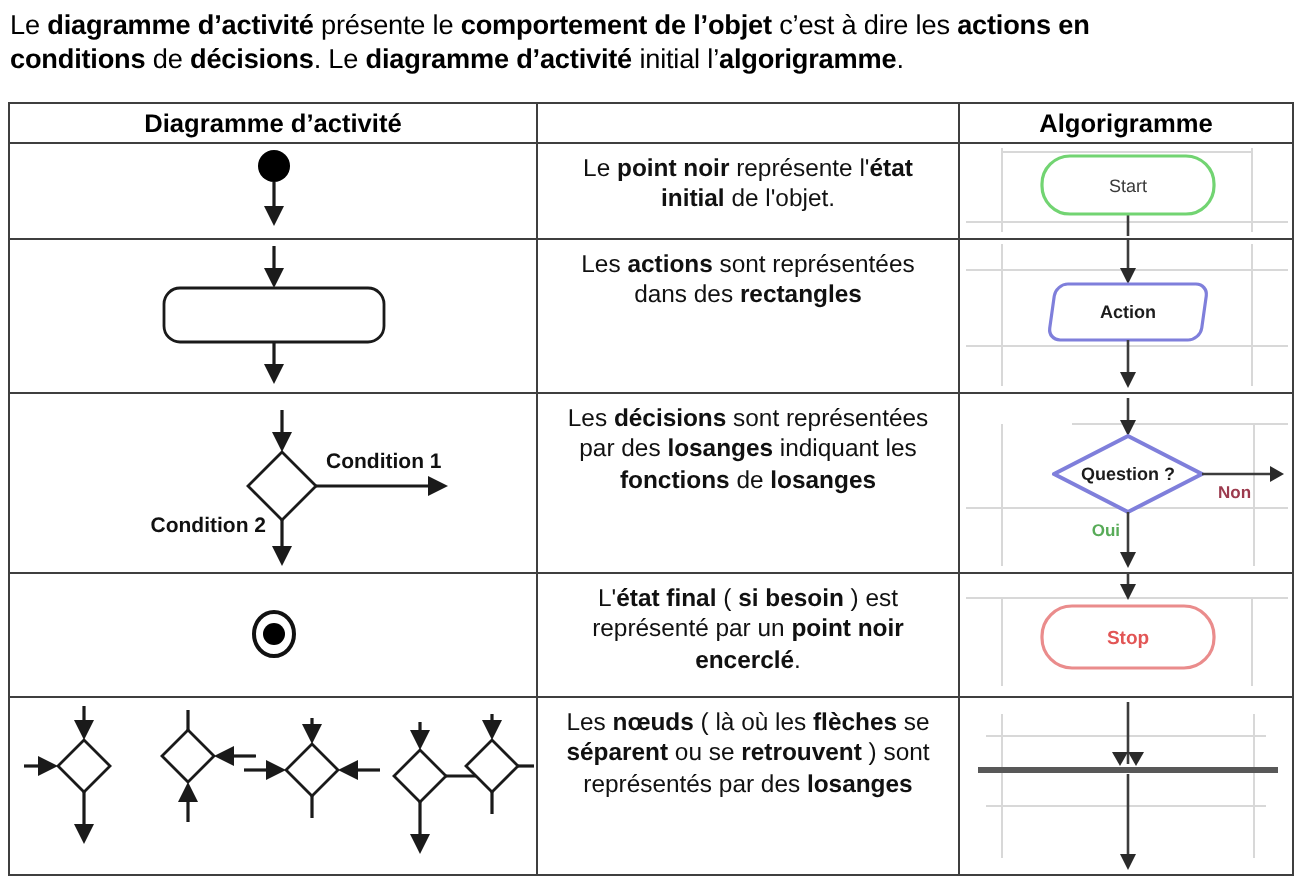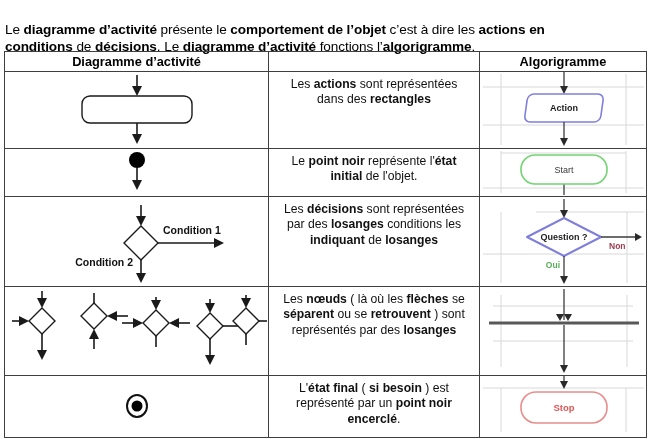--- a/index.html
+++ b/index.html
@@ -7,21 +7,21 @@
     --start-border:#72d472; --flow-border:#7f7fdb;
     --non:#9c3b4e; --oui:#58ab58; --stop-border:#ea8c8c; --stop-text:#e25555;
   }
   *{box-sizing:border-box; margin:0; padding:0;}
   html,body{background:#fff;}
   .page{
     position:relative; width:650px; height:439px; background:#ffffff;
     font-family:"Liberation Sans","DejaVu Sans",sans-serif; color:#000; overflow:hidden;
   }
   .intro{
-    position:absolute; top:21px; left:5px; width:642px;
+    position:absolute; top:4px; left:5px; width:642px;
     font-size:13.6px; line-height:1.28; letter-spacing:-0.1px;
   }
   .intro b{font-weight:bold;}
   table.cmp{
     position:absolute; top:51px; left:4px;
     border-collapse:collapse; table-layout:fixed;
   }
   table.cmp td{
     border:1px solid var(--table-border);
     vertical-align:top; padding:0; overflow:hidden;
@@ -52,29 +52,53 @@
   .t-non{font-family:"Liberation Sans",sans-serif; font-size:8.5px; font-weight:bold; fill:var(--non);}
   .t-oui{font-family:"Liberation Sans",sans-serif; font-size:8.5px; font-weight:bold; fill:var(--oui); text-anchor:end;}
   .t-stop{font-family:"Liberation Sans",sans-serif; font-size:9.5px; font-weight:bold; fill:var(--stop-text); text-anchor:middle;}
   .barln{stroke:var(--bar); stroke-width:3; fill:none;}
 </style>
 </head>
 <body>
 
 <div class="page">
 
-  <p class="intro"><span>Le </span><b>diagramme d’activité</b><span> présente le </span><b>comportement de l’objet</b><span> c’est à dire les </span><b>actions en</b><br><b>conditions</b><span> de </span><b>décisions</b><span>. Le </span><b>diagramme d’activité</b><span> fonctions l’</span><b>algorigramme</b><span>.</span></p>
+  <p class="intro"><span>Le </span><b>diagramme d’activité</b><span> présente le </span><b>comportement de l’objet</b><span> c’est à dire les </span><b>actions en</b><br><b>conditions</b><span> de </span><b>décisions</b><span>. Le </span><b>diagramme d’activité</b><span> initial l’</span><b>algorigramme</b><span>.</span></p>
 
   <table class="cmp">
 
     <tbody>
         <tr class="hdr">
       <td class="c1">Diagramme d’activité</td>
       <td class="c2"></td>
       <td class="c3">Algorigramme</td>
+    </tr>
+
+    <tr>
+      <td class="c1" style="height:48px">
+        <svg width="262" height="46" viewBox="0 0 262 46">
+          <circle cx="131" cy="11" r="8" fill="#000"></circle>
+          <line x1="131" y1="19" x2="131" y2="31" class="ln"></line>
+          <polygon points="131,41 126,31 136,31" class="head"></polygon>
+        </svg>
+      </td>
+      <td class="c2">
+        <div class="desc"><span>Le </span><b>point noir</b><span> représente l'</span><b>état</b><br><b>initial</b><span> de l'objet.</span></div>
+      </td>
+      <td class="c3">
+        <svg width="165" height="46" viewBox="0 0 165 46">
+          <line x1="20" y1="2" x2="20" y2="44" class="grid"></line>
+          <line x1="145" y1="2" x2="145" y2="44" class="grid"></line>
+          <line x1="20" y1="4" x2="145" y2="4" class="grid"></line>
+          <line x1="2" y1="39" x2="163" y2="39" class="grid"></line>
+          <line x1="83" y1="35" x2="83" y2="46" class="fln"></line>
+          <rect x="40" y="6" width="86" height="29" rx="14" class="stadium-start"></rect>
+          <text x="83" y="24" class="ftext">Start</text>
+        </svg>
+      </td>
     </tr>
 
     <tr>
       <td class="c1" style="height:77px">
         <svg width="262" height="75" viewBox="0 0 262 75">
           <line x1="131" y1="3" x2="131" y2="14" class="ln"></line>
           <polygon points="131,24 126,14 136,14" class="head"></polygon>
           <rect x="76" y="24" width="110" height="27" rx="8" class="shape"></rect>
           <line x1="131" y1="51" x2="131" y2="62" class="ln"></line>
           <polygon points="131,72 126,62 136,62" class="head"></polygon>
@@ -90,64 +114,40 @@
           <line x1="2" y1="15" x2="163" y2="15" class="grid"></line>
           <line x1="2" y1="53" x2="163" y2="53" class="grid"></line>
           <line x1="83" y1="0" x2="83" y2="14" class="fln"></line>
           <polygon points="83,22 79,14 87,14" class="fhead"></polygon>
           <g transform="translate(83,36)">
             <rect x="-38" y="-14" width="76" height="28" rx="6" transform="skewX(-8)" class="flowblue" stroke-width="1.6"></rect>
           </g>
           <text x="83" y="39" class="ftext-b">Action</text>
           <line x1="83" y1="50" x2="83" y2="66" class="fln"></line>
           <polygon points="83,74 79,66 87,66" class="fhead"></polygon>
-        </svg>
-      </td>
-    </tr>
-
-    <tr>
-      <td class="c1" style="height:48px">
-        <svg width="262" height="46" viewBox="0 0 262 46">
-          <circle cx="131" cy="11" r="8" fill="#000"></circle>
-          <line x1="131" y1="19" x2="131" y2="31" class="ln"></line>
-          <polygon points="131,41 126,31 136,31" class="head"></polygon>
-        </svg>
-      </td>
-      <td class="c2">
-        <div class="desc"><span>Le </span><b>point noir</b><span> représente l'</span><b>état</b><br><b>initial</b><span> de l'objet.</span></div>
-      </td>
-      <td class="c3">
-        <svg width="165" height="46" viewBox="0 0 165 46">
-          <line x1="20" y1="2" x2="20" y2="44" class="grid"></line>
-          <line x1="145" y1="2" x2="145" y2="44" class="grid"></line>
-          <line x1="20" y1="4" x2="145" y2="4" class="grid"></line>
-          <line x1="2" y1="39" x2="163" y2="39" class="grid"></line>
-          <line x1="83" y1="35" x2="83" y2="46" class="fln"></line>
-          <rect x="40" y="6" width="86" height="29" rx="14" class="stadium-start"></rect>
-          <text x="83" y="24" class="ftext">Start</text>
         </svg>
       </td>
     </tr>
 
     <tr>
       <td class="c1" style="height:90px">
         <svg width="262" height="88" viewBox="0 0 262 88">
           <line x1="135" y1="8" x2="135" y2="19" class="ln"></line>
           <polygon points="135,29 130,19 140,19" class="head"></polygon>
           <polygon points="135,29 152,46 135,63 118,46" class="shape"></polygon>
           <line x1="152" y1="46" x2="208" y2="46" class="ln"></line>
           <polygon points="218,46 208,41 208,51" class="head"></polygon>
           <text x="157" y="37" class="glabel">Condition 1</text>
           <line x1="135" y1="63" x2="135" y2="76" class="ln"></line>
           <polygon points="135,86 130,76 140,76" class="head"></polygon>
           <text x="127" y="69" text-anchor="end" class="glabel">Condition 2</text>
         </svg>
       </td>
       <td class="c2">
-        <div class="desc"><span>Les </span><b>décisions</b><span> sont représentées</span><br><span>par des </span><b>losanges</b><span> conditions les</span><br><b>indiquant</b><span> de </span><b>losanges</b></div>
+        <div class="desc"><span>Les </span><b>décisions</b><span> sont représentées</span><br><span>par des </span><b>losanges</b><span> indiquant les</span><br><b>fonctions</b><span> de </span><b>losanges</b></div>
       </td>
       <td class="c3">
         <svg width="165" height="88" viewBox="0 0 165 88">
           <line x1="55" y1="15" x2="163" y2="15" class="grid"></line>
           <line x1="2" y1="57" x2="163" y2="57" class="grid"></line>
           <line x1="20" y1="15" x2="20" y2="86" class="grid"></line>
           <line x1="146" y1="15" x2="146" y2="86" class="grid"></line>
           <line x1="83" y1="2" x2="83" y2="13" class="fln"></line>
           <polygon points="83,21 79,13 87,13" class="fhead"></polygon>
           <polygon points="83,21 120,40 83,59 46,40" class="flowblue" stroke-width="2" stroke-linejoin="round"></polygon>
@@ -156,20 +156,43 @@
           <polygon points="161,40 154,36 154,44" class="fhead"></polygon>
           <text x="128" y="52" class="t-non">Non</text>
           <line x1="83" y1="59" x2="83" y2="80" class="fln"></line>
           <polygon points="83,87 79,79 87,79" class="fhead"></polygon>
           <text x="79" y="71" class="t-oui">Oui</text>
         </svg>
       </td>
     </tr>
 
     <tr>
+      <td class="c1" style="height:62px">
+        <svg width="262" height="60" viewBox="0 0 262 60">
+          <ellipse cx="131" cy="30" rx="10" ry="11" fill="#fff" stroke="#111" stroke-width="2"></ellipse>
+          <circle cx="131" cy="30" r="5.5" fill="#000"></circle>
+        </svg>
+      </td>
+      <td class="c2">
+        <div class="desc"><span>L'</span><b>état final</b><span> ( </span><b>si besoin</b><span> ) est</span><br><span>représenté par un </span><b>point noir</b><br><b>encerclé</b><span>.</span></div>
+      </td>
+      <td class="c3">
+        <svg width="165" height="60" viewBox="0 0 165 60">
+          <line x1="2" y1="12" x2="163" y2="12" class="grid"></line>
+          <line x1="20" y1="12" x2="20" y2="56" class="grid"></line>
+          <line x1="145" y1="12" x2="145" y2="56" class="grid"></line>
+          <line x1="83" y1="0" x2="83" y2="6" class="fln"></line>
+          <polygon points="83,13 79,5 87,5" class="fhead"></polygon>
+          <rect x="40" y="16" width="86" height="31" rx="15" class="stadium-stop"></rect>
+          <text x="83" y="35" class="t-stop">Stop</text>
+        </svg>
+      </td>
+    </tr>
+
+    <tr>
       <td class="c1" style="height:89px">
         <svg width="262" height="87" viewBox="0 0 262 87">
 
           <g>
             <line x1="36" y1="4" x2="36" y2="11" class="ln"></line>
             <polygon points="36,21 31,11 41,11" class="head"></polygon>
             <line x1="6" y1="34" x2="13" y2="34" class="ln"></line>
             <polygon points="23,34 13,29 13,39" class="head"></polygon>
             <polygon points="36,21 49,34 36,47 23,34" class="shape"></polygon>
             <line x1="36" y1="47" x2="36" y2="63" class="ln"></line>
@@ -225,38 +248,15 @@
           <line x1="146" y1="8" x2="146" y2="80" class="grid"></line>
           <line x1="8" y1="36" x2="158" y2="36" class="barln"></line>
           <line x1="83" y1="2" x2="83" y2="33" class="fln"></line>
           <polygon points="79,34 75,27 83,27" class="fhead"></polygon>
           <polygon points="87,34 83,27 91,27" class="fhead"></polygon>
           <line x1="83" y1="38" x2="83" y2="79" class="fln"></line>
           <polygon points="83,86 79,78 87,78" class="fhead"></polygon>
         </svg>
       </td>
     </tr>
-
-    <tr>
-      <td class="c1" style="height:62px">
-        <svg width="262" height="60" viewBox="0 0 262 60">
-          <ellipse cx="131" cy="30" rx="10" ry="11" fill="#fff" stroke="#111" stroke-width="2"></ellipse>
-          <circle cx="131" cy="30" r="5.5" fill="#000"></circle>
-        </svg>
-      </td>
-      <td class="c2">
-        <div class="desc"><span>L'</span><b>état final</b><span> ( </span><b>si besoin</b><span> ) est</span><br><span>représenté par un </span><b>point noir</b><br><b>encerclé</b><span>.</span></div>
-      </td>
-      <td class="c3">
-        <svg width="165" height="60" viewBox="0 0 165 60">
-          <line x1="2" y1="12" x2="163" y2="12" class="grid"></line>
-          <line x1="20" y1="12" x2="20" y2="56" class="grid"></line>
-          <line x1="145" y1="12" x2="145" y2="56" class="grid"></line>
-          <line x1="83" y1="0" x2="83" y2="6" class="fln"></line>
-          <polygon points="83,13 79,5 87,5" class="fhead"></polygon>
-          <rect x="40" y="16" width="86" height="31" rx="15" class="stadium-stop"></rect>
-          <text x="83" y="35" class="t-stop">Stop</text>
-        </svg>
-      </td>
-    </tr>
   </tbody>
     </table>
 </div>
 
 </body></html>

